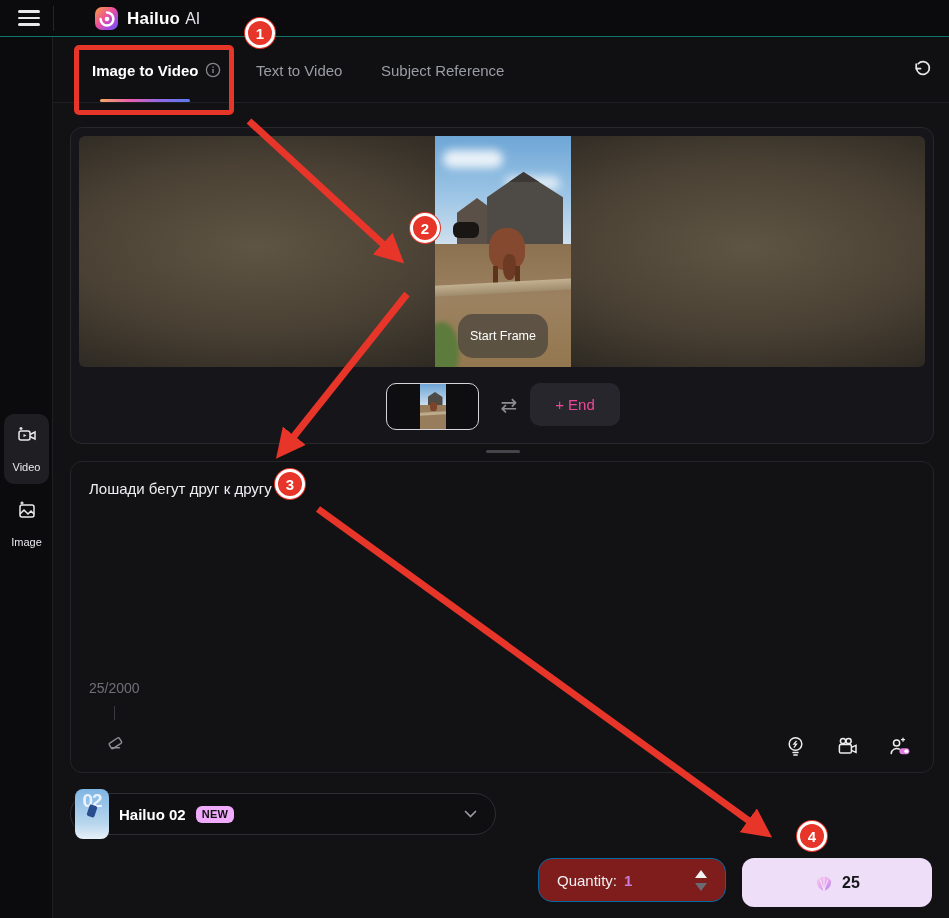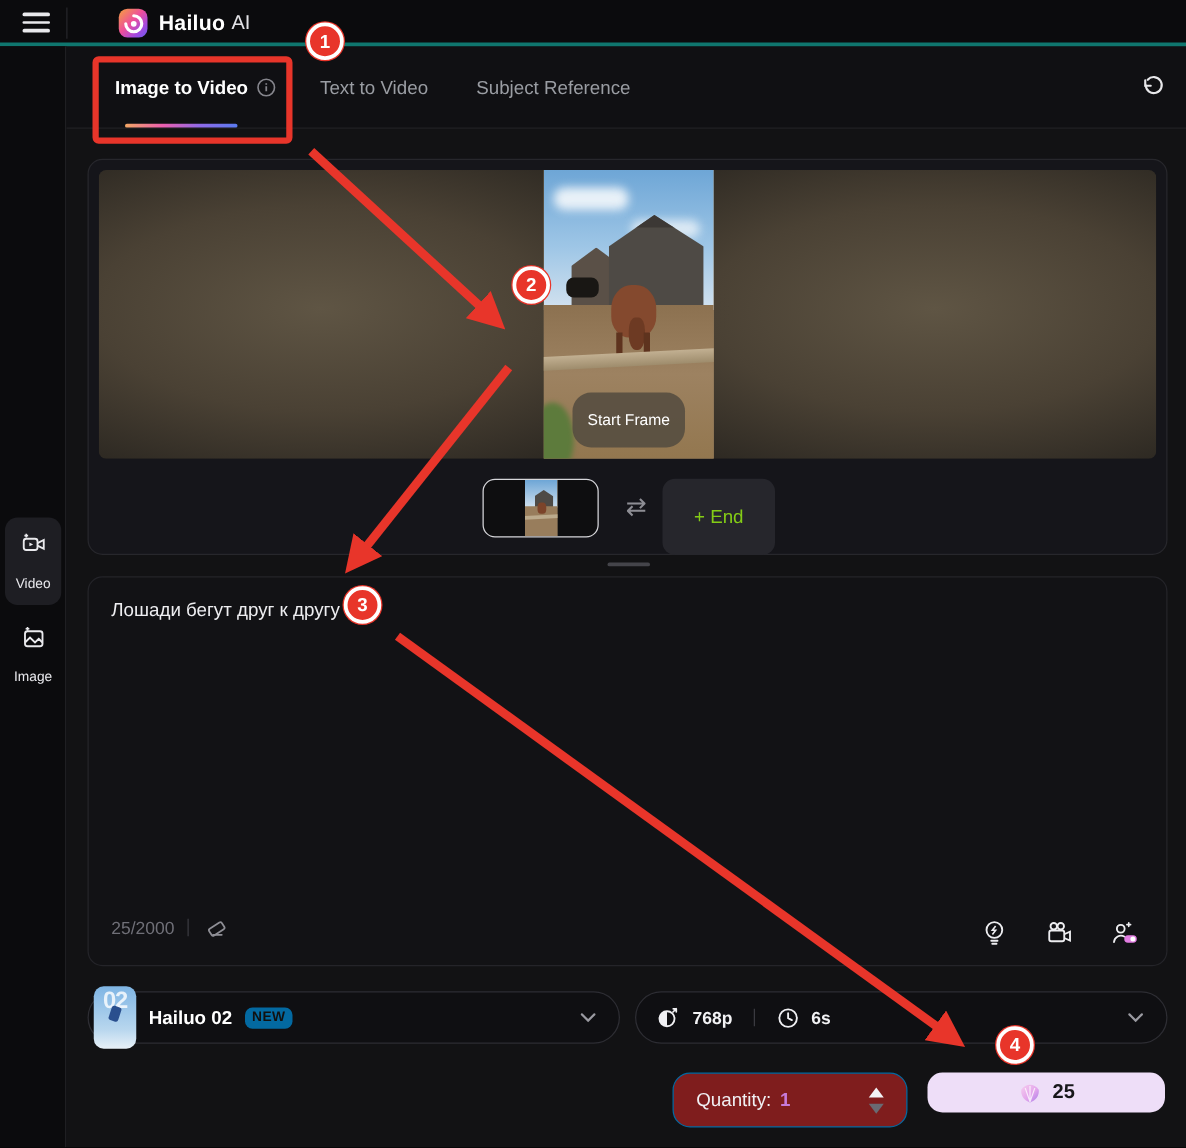--- a/index.html
+++ b/index.html
@@ -1,21 +1,21 @@
 <!DOCTYPE html>
 <html><head>
 <meta charset="utf-8">
 <style>
   * { margin:0; padding:0; box-sizing:border-box; }
   html,body { background:#000; }
   body { font-family:"Liberation Sans","DejaVu Sans",sans-serif; }
   #app { position:relative; width:949px; height:918px; background:#121214; overflow:hidden; }
 
   
-  .topbar { position:absolute; left:0; top:0; width:949px; height:37px; background:#0b0b0d; border-bottom:3px solid #0f766e; z-index:2; }
+  .topbar { position:absolute; left:0; top:0; width:949px; height:37px; background:#0b0b0d; border-bottom:1px solid #0f766e; z-index:2; }
   .hamburger { position:absolute; left:18px; top:10px; width:22px; height:16px; display:flex; flex-direction:column; justify-content:space-between; cursor:pointer; }
   .hamburger span { display:block; height:2.6px; background:#e9e9ec; border-radius:2px; }
   .topbar-divider { position:absolute; left:53px; top:6px; width:1px; height:25px; background:#26262a; }
   .brand { position:absolute; left:95px; top:7px; display:flex; align-items:center; gap:9px; }
   .brand-mark { width:23px; height:23px; border-radius:7px; background:linear-gradient(135deg,#f6a13c 0%,#ee4f9b 45%,#a44ae0 75%,#6a5bf0 100%); display:flex; align-items:center; justify-content:center; }
   .brand-name { color:#fff; font-size:17px; font-weight:bold; letter-spacing:.2px; }
   .brand-suffix { color:#e2e2e6; font-size:16px; font-weight:400; margin-left:-4px; }
 
   
   .sidebar { position:absolute; left:0; top:37px; width:53px; height:881px; background:#0b0b0d; border-right:1px solid #1f1f22; z-index:2; }
@@ -60,54 +60,54 @@
 
   .frame-controls { position:absolute; left:0; top:247px; width:864px; height:60px; }
   .start-thumb { position:absolute; left:315px; top:8px; width:93px; height:47px; border:1.5px solid #d6d6da; border-radius:10px; background:#0e0e10; overflow:hidden; cursor:pointer; display:flex; align-items:center; justify-content:center; }
   .mini-photo { width:26px; height:45px; position:relative; overflow:hidden; background:#9c8261; }
   .mini-photo .m-sky{position:absolute;left:0;top:0;width:100%;height:22px;background:linear-gradient(180deg,#6ea6d6,#cfe0ee);}
   .mini-photo .m-barn{position:absolute;left:8px;top:8px;width:15px;height:14px;background:#4e4a45;clip-path:polygon(0 35%,50% 0,100% 35%,100% 100%,0 100%);}
   .mini-photo .m-ground{position:absolute;left:0;top:21px;width:100%;height:24px;background:#987d5c;}
   .mini-photo .m-horse{position:absolute;left:10px;top:18px;width:7px;height:9px;background:#7c442a;border-radius:40%;}
   .mini-photo .m-fence{position:absolute;left:-1px;top:28px;width:30px;height:2.5px;background:#bcab8d;transform:rotate(-3deg);}
   .swap-icon { position:absolute; left:424px; top:13px; width:28px; height:34px; color:#8d8d94; font-size:20px; display:flex; align-items:center; justify-content:center; cursor:pointer; }
-  .end-btn { position:absolute; left:459px; top:8px; width:90px; height:61px; background:#26262c; border-radius:10px; color:#84cc16; font-size:15px; display:flex; align-items:center; justify-content:center; cursor:pointer; }
+  .end-btn { position:absolute; left:459px; top:8px; width:90px; height:43px; background:#26262c; border-radius:10px; color:#ec4899; font-size:15px; display:flex; align-items:center; justify-content:center; cursor:pointer; }
 
   .drag-handle { position:absolute; left:486px; top:450px; width:34px; height:3px; background:#44444a; border-radius:2px; cursor:ns-resize; }
 
   
   .prompt-panel { position:absolute; left:70px; top:461px; width:864px; height:312px; background:#121215; border:1px solid #242429; border-radius:12px; }
   .prompt-input { position:absolute; left:18px; top:16px; width:700px; min-height:200px; color:#eeeef1; font-size:15px; line-height:1.4; cursor:text; }
-  .prompt-footer-left { position:absolute; left:18px; bottom:18px; display:flex; align-items:center; gap:10px; }
+  .prompt-footer-left { position:absolute; left:18px; bottom:18px; display:flex; align-items:center; gap:10px;flex-direction:column; }
   .char-count { color:#6f6f77; font-size:14px; }
   .footer-vdiv { width:1px; height:14px; background:#3a3a40; }
   .prompt-footer-right { position:absolute; right:22px; bottom:14px; display:flex; align-items:center; gap:28px; }
   .pf-icon { width:24px; height:24px; display:flex; align-items:center; justify-content:center; cursor:pointer; }
 
   
   .dropdown { position:absolute; top:793px; height:42px; background:#0f0f12; border:1px solid #2d2d33; border-radius:21px; display:flex; align-items:center; cursor:pointer; }
   .model-dd { left:70px; width:426px; padding:0 18px 0 4px; gap:10px; }
   .model-thumb { width:34px; height:50px; border-radius:8px; overflow:hidden; position:relative; background:linear-gradient(180deg,#7fb5e4 0%,#b9d7ee 70%,#e8f1f8 100%); flex:0 0 auto; }
   .model-thumb .num { position:absolute; left:0; top:1px; width:100%; text-align:center; color:rgba(255,255,255,.8); font-size:19px; font-weight:bold; letter-spacing:-1px; }
   .model-thumb .skier { position:absolute; left:13px; top:16px; width:8px; height:12px; background:#2a4f8e; border-radius:2px; transform:rotate(18deg); }
   .model-name { color:#fff; font-size:15px; font-weight:bold; }
-  .new-badge { background:#0369a1; color:#111; font-size:11px; font-weight:bold; border-radius:6px; padding:2.5px 6px; letter-spacing:.3px; }
+  .new-badge { background:#f0abfc; color:#111; font-size:11px; font-weight:bold; border-radius:6px; padding:2.5px 6px; letter-spacing:.3px; }
   .dd-spacer { flex:1; }
   .settings-dd { left:508px; width:426px; padding:0 18px 0 16px; gap:9px; }
   .dd-label { color:#f2f2f4; font-size:14px; font-weight:bold; }
   .dd-vdiv { width:1px; height:14px; background:#3a3a40; margin:0 8px; }
 
   
   .quantity-box { position:absolute; left:538px; top:858px; width:188px; height:44px; border:1px solid #0369a1; border-radius:14px; background:#7f1d1d; display:flex; align-items:center; padding:0 18px; }
   .quantity-label { color:#f0f0f3; font-size:15px; }
   .quantity-value { color:#c77bd9; font-size:15px; font-weight:bold; margin-left:7px; }
   .stepper { margin-left:auto; display:flex; flex-direction:column; gap:5px; align-items:center; }
   .step-up { width:0; height:0; border-left:6px solid transparent; border-right:6px solid transparent; border-bottom:8px solid #f2f2f4; cursor:pointer; }
   .step-down { width:0; height:0; border-left:6px solid transparent; border-right:6px solid transparent; border-top:8px solid #6a6a72; cursor:pointer; }
-  .generate-btn { position:absolute; left:742px; top:858px; width:190px; height:32px; background:#eedef8; border:none; border-radius:12px; display:flex; align-items:center; justify-content:center; gap:8px; cursor:pointer; }
+  .generate-btn { position:absolute; left:742px; top:858px; width:190px; height:49px; background:#eedef8; border:none; border-radius:12px; display:flex; align-items:center; justify-content:center; gap:8px; cursor:pointer; }
   .generate-cost { color:#17171a; font-size:16px; font-weight:bold; }
 
   
   .anno-layer { position:absolute; left:0; top:0; width:949px; height:918px; pointer-events:none; z-index:10; }
   .anno-box { position:absolute; left:74px; top:45px; width:160px; height:70px; border:5px solid #e8352a; border-radius:5px; }
   .anno-circle { position:absolute; width:30px; height:30px; border-radius:50%; background:#e8352a; border:3px solid #fff; color:#fff; font-size:15px; font-weight:bold; display:flex; align-items:center; justify-content:center; box-shadow:0 0 0 1px #e8352a; }
   .c1 { left:245px; top:18px; }
   .c2 { left:410px; top:213px; }
   .c3 { left:275px; top:469px; }
   .c4 { left:797px; top:821px; }
@@ -273,44 +273,20 @@
     <span class="model-name">Hailuo 02</span>
     <span class="new-badge">NEW</span>
     <span class="dd-spacer"></span>
     <span>
       <svg width="13" height="8" viewBox="0 0 13 8" fill="none">
           <path d="M1.5 1.5 L6.5 6.5 L11.5 1.5" stroke="#9a9aa1" stroke-width="1.7" stroke-linecap="round"></path>
         </svg>
     </span>
   </div>
 
-  <div class="dropdown settings-dd">
-    <span>
-      <svg width="20" height="20" viewBox="0 0 20 20" fill="none">
-        <circle cx="8.6" cy="11" r="6" stroke="#f0f0f3" stroke-width="1.5"></circle>
-        <path d="M8.6 5 a6 6 0 0 0 0 12 z" fill="#f0f0f3"></path>
-        <path d="M13.4 5.6 L16 3 M16 3 h-2.4 M16 3 v2.4" stroke="#f0f0f3" stroke-width="1.4" stroke-linecap="round"></path>
-      </svg>
-    </span>
-    <span class="dd-label">768p</span>
-    <span class="dd-vdiv"></span>
-    <span>
-      <svg width="19" height="19" viewBox="0 0 19 19" fill="none" stroke="#f0f0f3" stroke-width="1.5">
-        <circle cx="9.5" cy="9.5" r="7"></circle>
-          <path d="M9.5 5.6 v3.9 l3 1.6" stroke-linecap="round"></path>
-      </svg>
-    </span>
-    <span class="dd-label">6s</span>
-    <span class="dd-spacer"></span>
-    <span>
-      <svg width="13" height="8" viewBox="0 0 13 8" fill="none">
-          <path d="M1.5 1.5 L6.5 6.5 L11.5 1.5" stroke="#9a9aa1" stroke-width="1.7" stroke-linecap="round"></path>
-        </svg>
-    </span>
-  </div>
 
   <div class="quantity-box">
     <span class="quantity-label">Quantity:</span>
     <span class="quantity-value">1</span>
     <span class="stepper">
       <span class="step-up"></span>
       <span class="step-down"></span>
     </span>
   </div>
 

